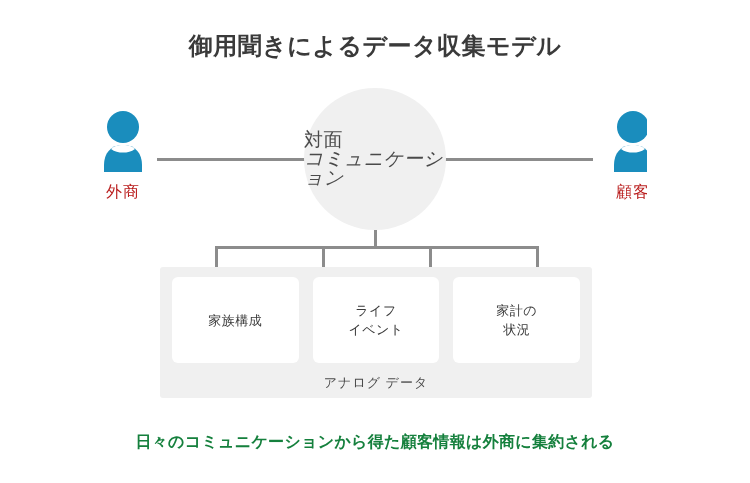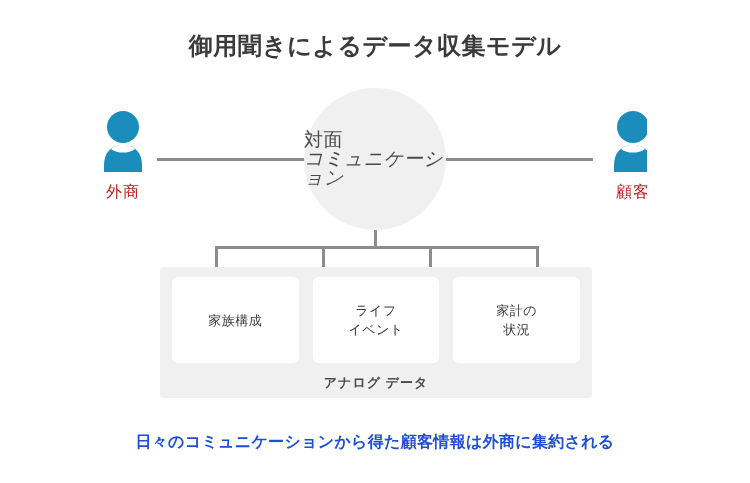--- a/index.html
+++ b/index.html
@@ -151,33 +151,32 @@
   .box .ln { display: block; }
   .panel-caption {
     position: absolute;
     left: 160px;
     top: 374px;
     width: 432px;
     text-align: center;
     font-size: 13px;
     color: #4a4a4a;
     letter-spacing: 1px;
-    font-weight: bold;
   }
 
   
   .footer-note {
     position: absolute;
     left: 0;
     top: 432px;
     width: 750px;
     text-align: center;
     font-size: 16px;
     font-weight: bold;
-    color: #1d4ed8;
+    color: #15803d;
     letter-spacing: 0.3px;
   }
 </style>
 </head>
 <body>
 
 <div id="canvas">
 
   <div class="title">御用聞きによるデータ収集モデル</div>
 

